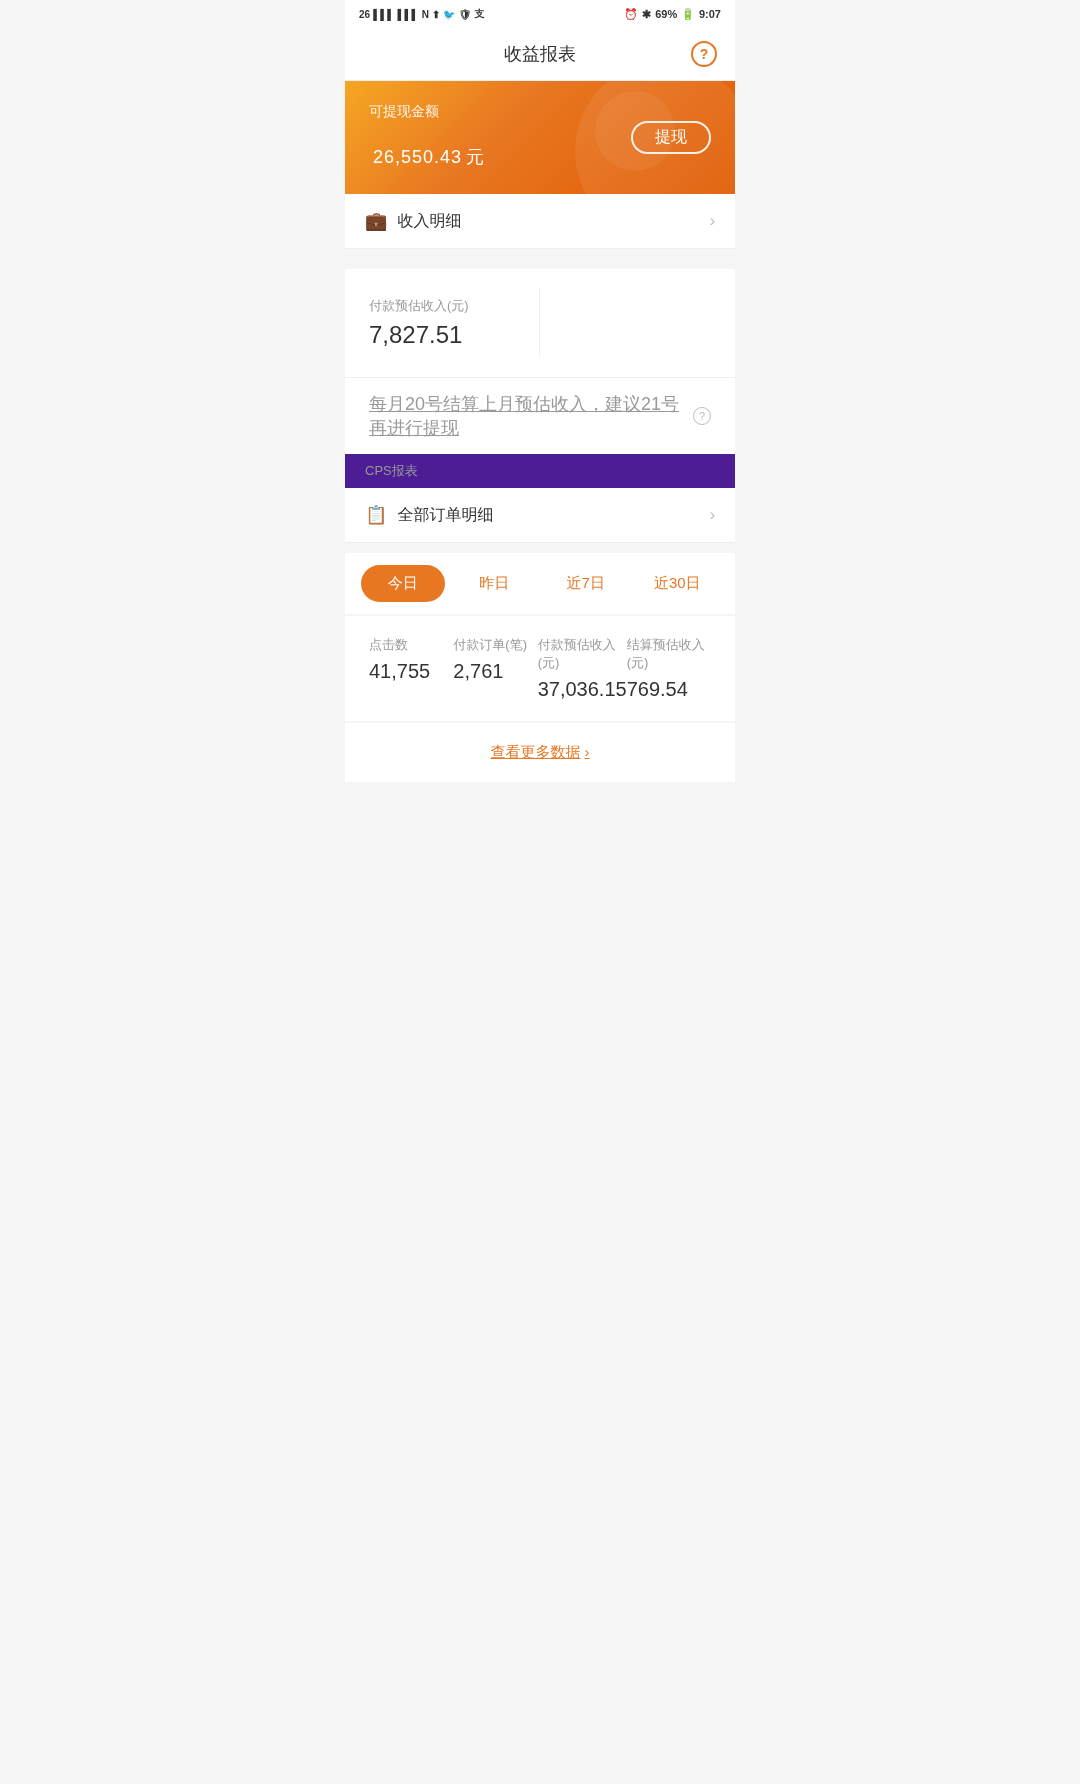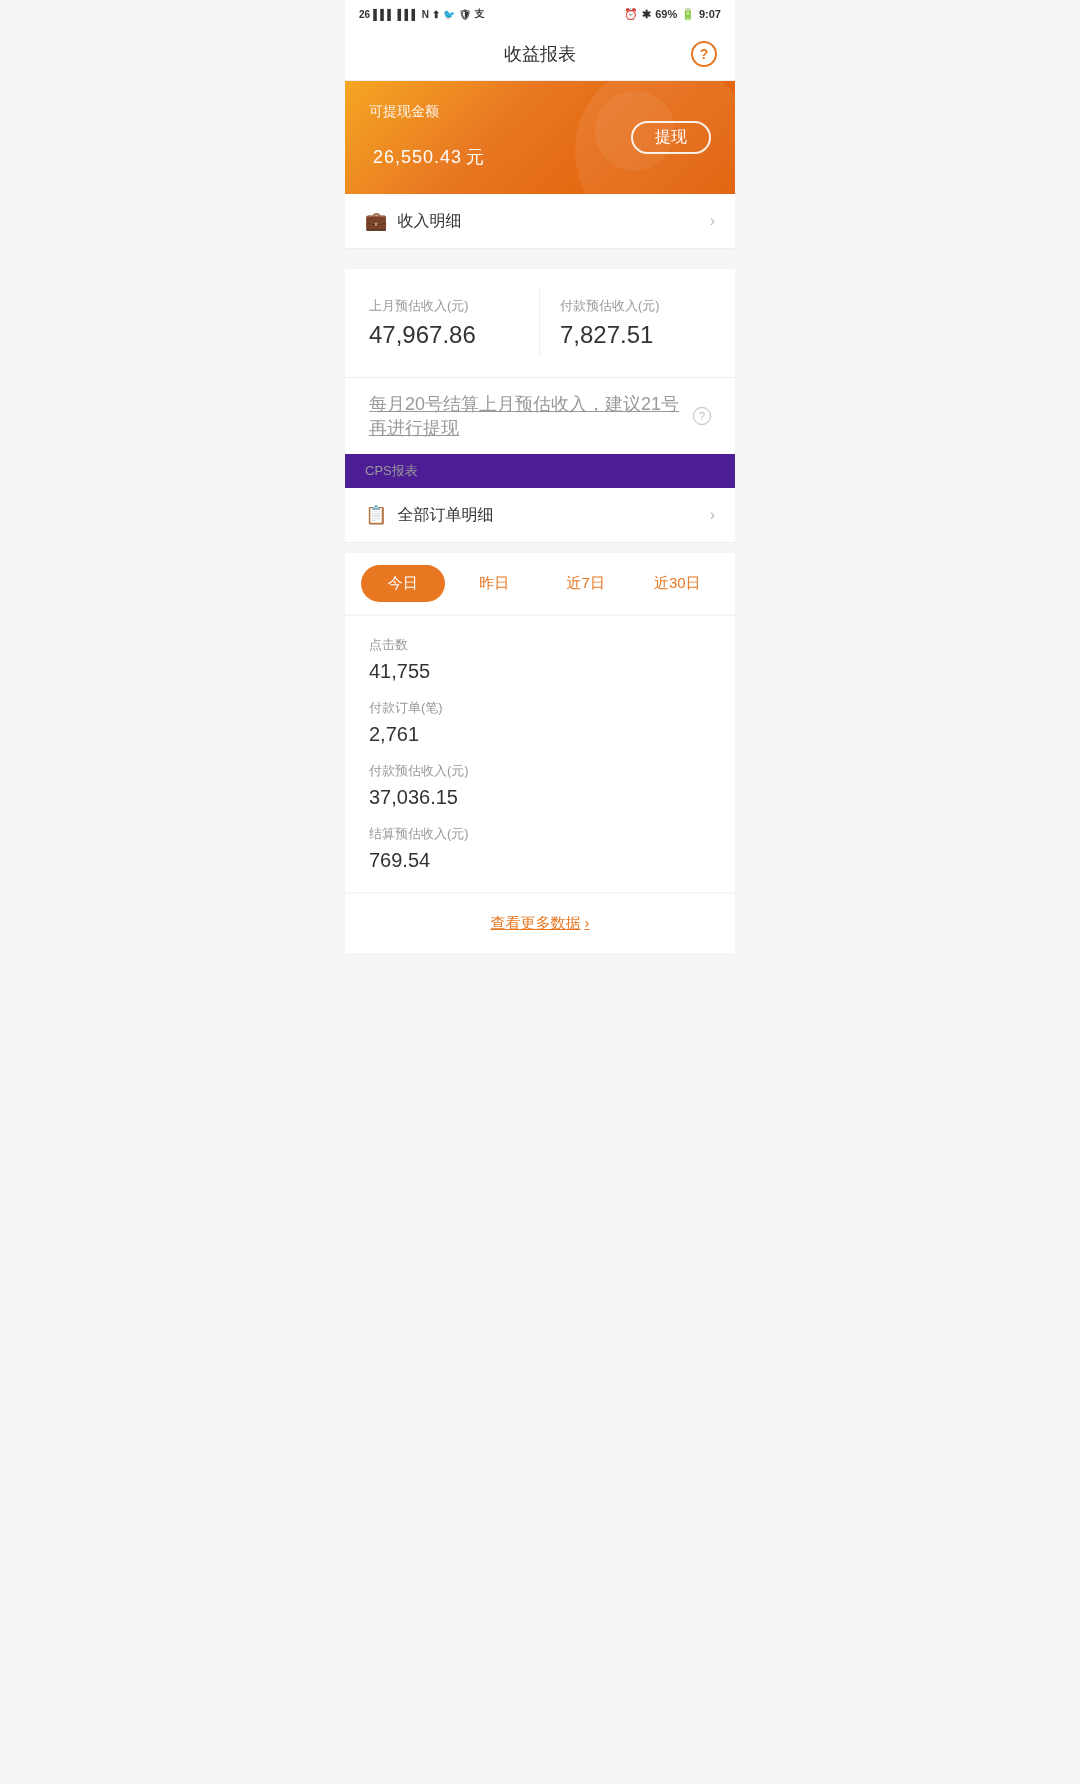--- a/index.html
+++ b/index.html
@@ -244,22 +244,22 @@
     }
 
     
     .data-section {
       background: #fff;
       padding: 20px 24px;
       margin-top: 2px;
     }
     .data-grid {
       display: grid;
-      grid-template-columns: 1fr;
-      row-gap: 16px;
+      grid-template-columns: 1fr 1fr 1fr 1fr;
+      row-gap: 24px;
     }
     .data-item {}
     .data-label {
       font-size: 13px;
       color: #999;
       margin-bottom: 6px;
     }
     .data-value {
       font-size: 20px;
       font-weight: 500;
@@ -333,24 +333,20 @@
   <span class="section-row-icon">💼</span>
   <span class="section-row-label">收入明细</span>
   <span class="section-row-arrow">›</span>
 </div>
 
 <div class="divider"></div>
 
 <div class="stats-section">
   <div class="stats-grid">
     <div class="stat-item">
-      <div class="stat-label">上月预估收入(元)</div>
-      <div class="stat-value">47,967.86</div>
-    </div>
-    <div class="stat-item">
       <div class="stat-label">付款预估收入(元)</div>
       <div class="stat-value">7,827.51</div>
     </div>
   </div>
 </div>
 
 <div class="notice">
   <span class="notice-text">每月20号结算上月预估收入，建议21号再进行提现</span>
   <div class="notice-help">?</div>
 </div>

